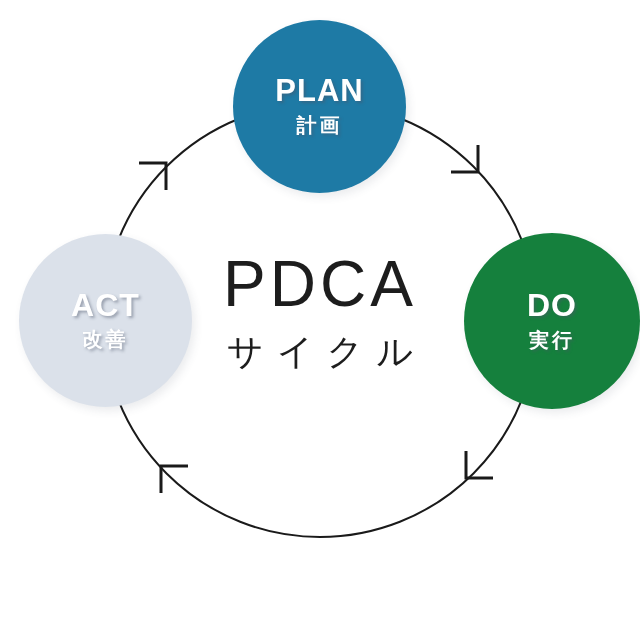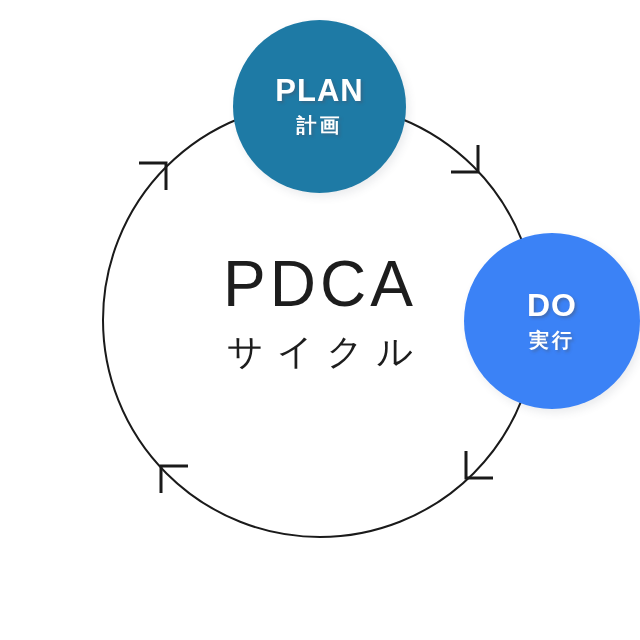--- a/index.html
+++ b/index.html
@@ -93,20 +93,24 @@
   <div class="center-title">
     <div class="title-main">PDCA</div>
     <div class="title-sub">サイクル</div>
   </div>
 
   <div class="node node-plan" style="background-color: rgb(30, 122, 165);">
     <div class="node-label">PLAN</div>
     <div class="node-sublabel">計画</div>
   </div>
 
-  <div class="node node-do" style="background-color: #3b82f6;">
+  <div class="node node-do" style="background-color: #15803d;">
     <div class="node-label">DO</div>
     <div class="node-sublabel">実行</div>
   </div>
 
 
+  <div class="node node-act" style="background-color: rgb(219, 225, 234);">
+    <div class="node-label">ACT</div>
+    <div class="node-sublabel">改善</div>
+  </div>
 
 </div>
 
 </body></html>

